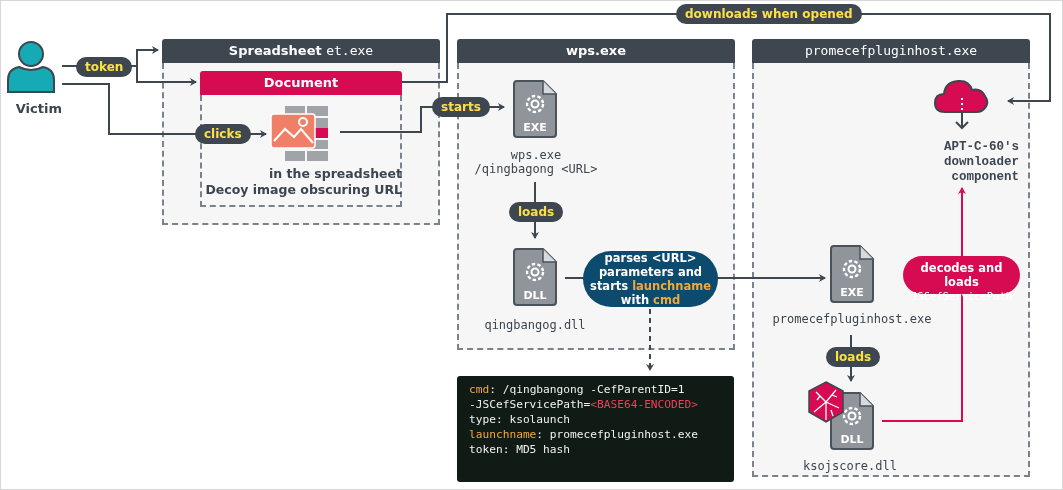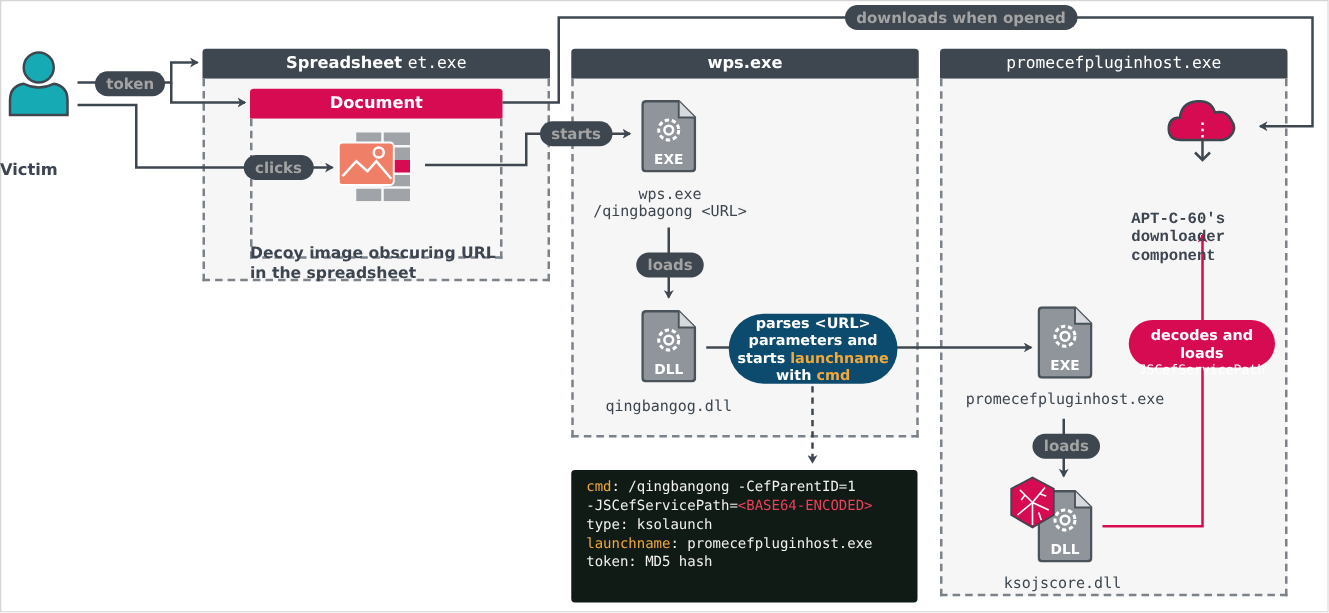--- a/index.html
+++ b/index.html
@@ -5,23 +5,23 @@
   html, body { margin:0; padding:0; }
   body { width:1063px; height:490px; background:#ffffff; position:relative; overflow:hidden;
          font-family:"DejaVu Sans", sans-serif; color:#3c4550; }
   .frame { position:absolute; left:0; top:0; width:1061px; height:488px; border:1px solid #d6d6d6; }
   .abs { position:absolute; }
   .mono { font-family:"DejaVu Sans Mono", monospace; }
   .box { position:absolute; background:#f6f6f6; border:2px dashed #7b8289; border-top:none; box-sizing:border-box; }
   .box-head { position:absolute; background:#3e4750; color:#fff; text-align:center; font-size:13px; font-weight:bold;
               border-radius:3px 3px 0 0; box-sizing:border-box; line-height:24px; }
   .box-head .mono { font-weight:normal; }
-  .pill { position:absolute; background:#3e4750; color:#a3a3a3; font-size:12px; font-weight:bold; border-radius:12px;
+  .pill { position:absolute; background:#3e4750; color:#fde047; font-size:12px; font-weight:bold; border-radius:12px;
           text-align:right; line-height:20px; height:20px; box-sizing:border-box; padding:0 9px; white-space:nowrap; }
-  .label { position:absolute; text-align:left; font-size:12px; color:#3c4550;margin-top:28px; }
+  .label { position:absolute; text-align:right; font-size:12px; color:#3c4550; }
   .mono-label { position:absolute; text-align:center; font-family:"DejaVu Sans Mono", monospace; font-size:12px; color:#3c4550; white-space:nowrap; }
   .bold-label { font-weight:bold; font-size:12.5px; line-height:16px; }
   .code { position:absolute; left:457px; top:376px; width:277px; height:106px; background:#111b16; border-radius:3px;
           font-family:"DejaVu Sans Mono", monospace; font-size:11.2px; line-height:15px; color:#f1f1f1; padding:6px 12px 0 12px; box-sizing:border-box; }
   .code .orange { color:#f0a93a; }
   .code .red { color:#ee3f5b; }
   .code .line { white-space:nowrap; }
   .doc-head { position:absolute; left:200px; top:71px; width:202px; height:24px; background:#d60b52; color:#fff;
               text-align:center; line-height:24px; font-weight:bold; font-size:13px; border-radius:3px 3px 0 0; }
   .doc-body { position:absolute; left:200px; top:95px; width:202px; height:112px; border:2px dashed #7b8289; border-top:none;
@@ -106,22 +106,22 @@
   <rect x="37" y="13" width="21" height="10" fill="#a0a4a9"></rect>
   <rect x="37" y="23" width="21" height="10" fill="#d60b52"></rect>
   <rect x="37" y="35" width="21" height="9" fill="#a0a4a9"></rect>
   <rect x="15" y="46" width="20" height="10" fill="#a0a4a9"></rect>
     <rect x="37" y="46" width="21" height="10" fill="#a0a4a9"></rect>
   <rect x="1" y="9" width="44" height="34" rx="3" fill="#f07f68" stroke="#fff" stroke-width="1.5"></rect>
   <path d="M4,36 L15,24 L24,32 L31,24 L43,38" stroke="#fff" stroke-width="2" fill="none"></path>
   <circle cx="33" cy="17" r="4" fill="none" stroke="#fff" stroke-width="2"></circle>
 </svg>
 <div class="label bold-label" style="left:200px;top:166px;width:202px;">
+  <div>in the spreadsheet</div>
   <div>Decoy image obscuring URL</div>
-  <div>in the spreadsheet</div>
 </div>
 
 <svg class="abs" style="left:513px;top:80px;" width="44" height="58" viewBox="0 0 44 58">
   <path d="M4,1 L30,1 L43,14 L43,54 Q43,57 40,57 L4,57 Q1,57 1,54 L1,4 Q1,1 4,1 Z" fill="#8f959b" stroke="#4a525a" stroke-width="2"></path>
   <path d="M30,1 L30,14 L43,14" fill="#d7dadd" stroke="#4a525a" stroke-width="1.5"></path>
   <circle cx="22" cy="24" r="8" fill="none" stroke="#fff" stroke-width="2.4" stroke-dasharray="3.5,2.2"></circle>
   <circle cx="22" cy="24" r="3.5" fill="none" stroke="#fff" stroke-width="2"></circle>
   <text x="22" y="51" fill="#fff" font-size="11" font-weight="bold" text-anchor="middle" font-family="DejaVu Sans, sans-serif">EXE</text>
 </svg>
 <div class="mono-label" style="left:457px;top:148px;width:158px;line-height:14px;">

